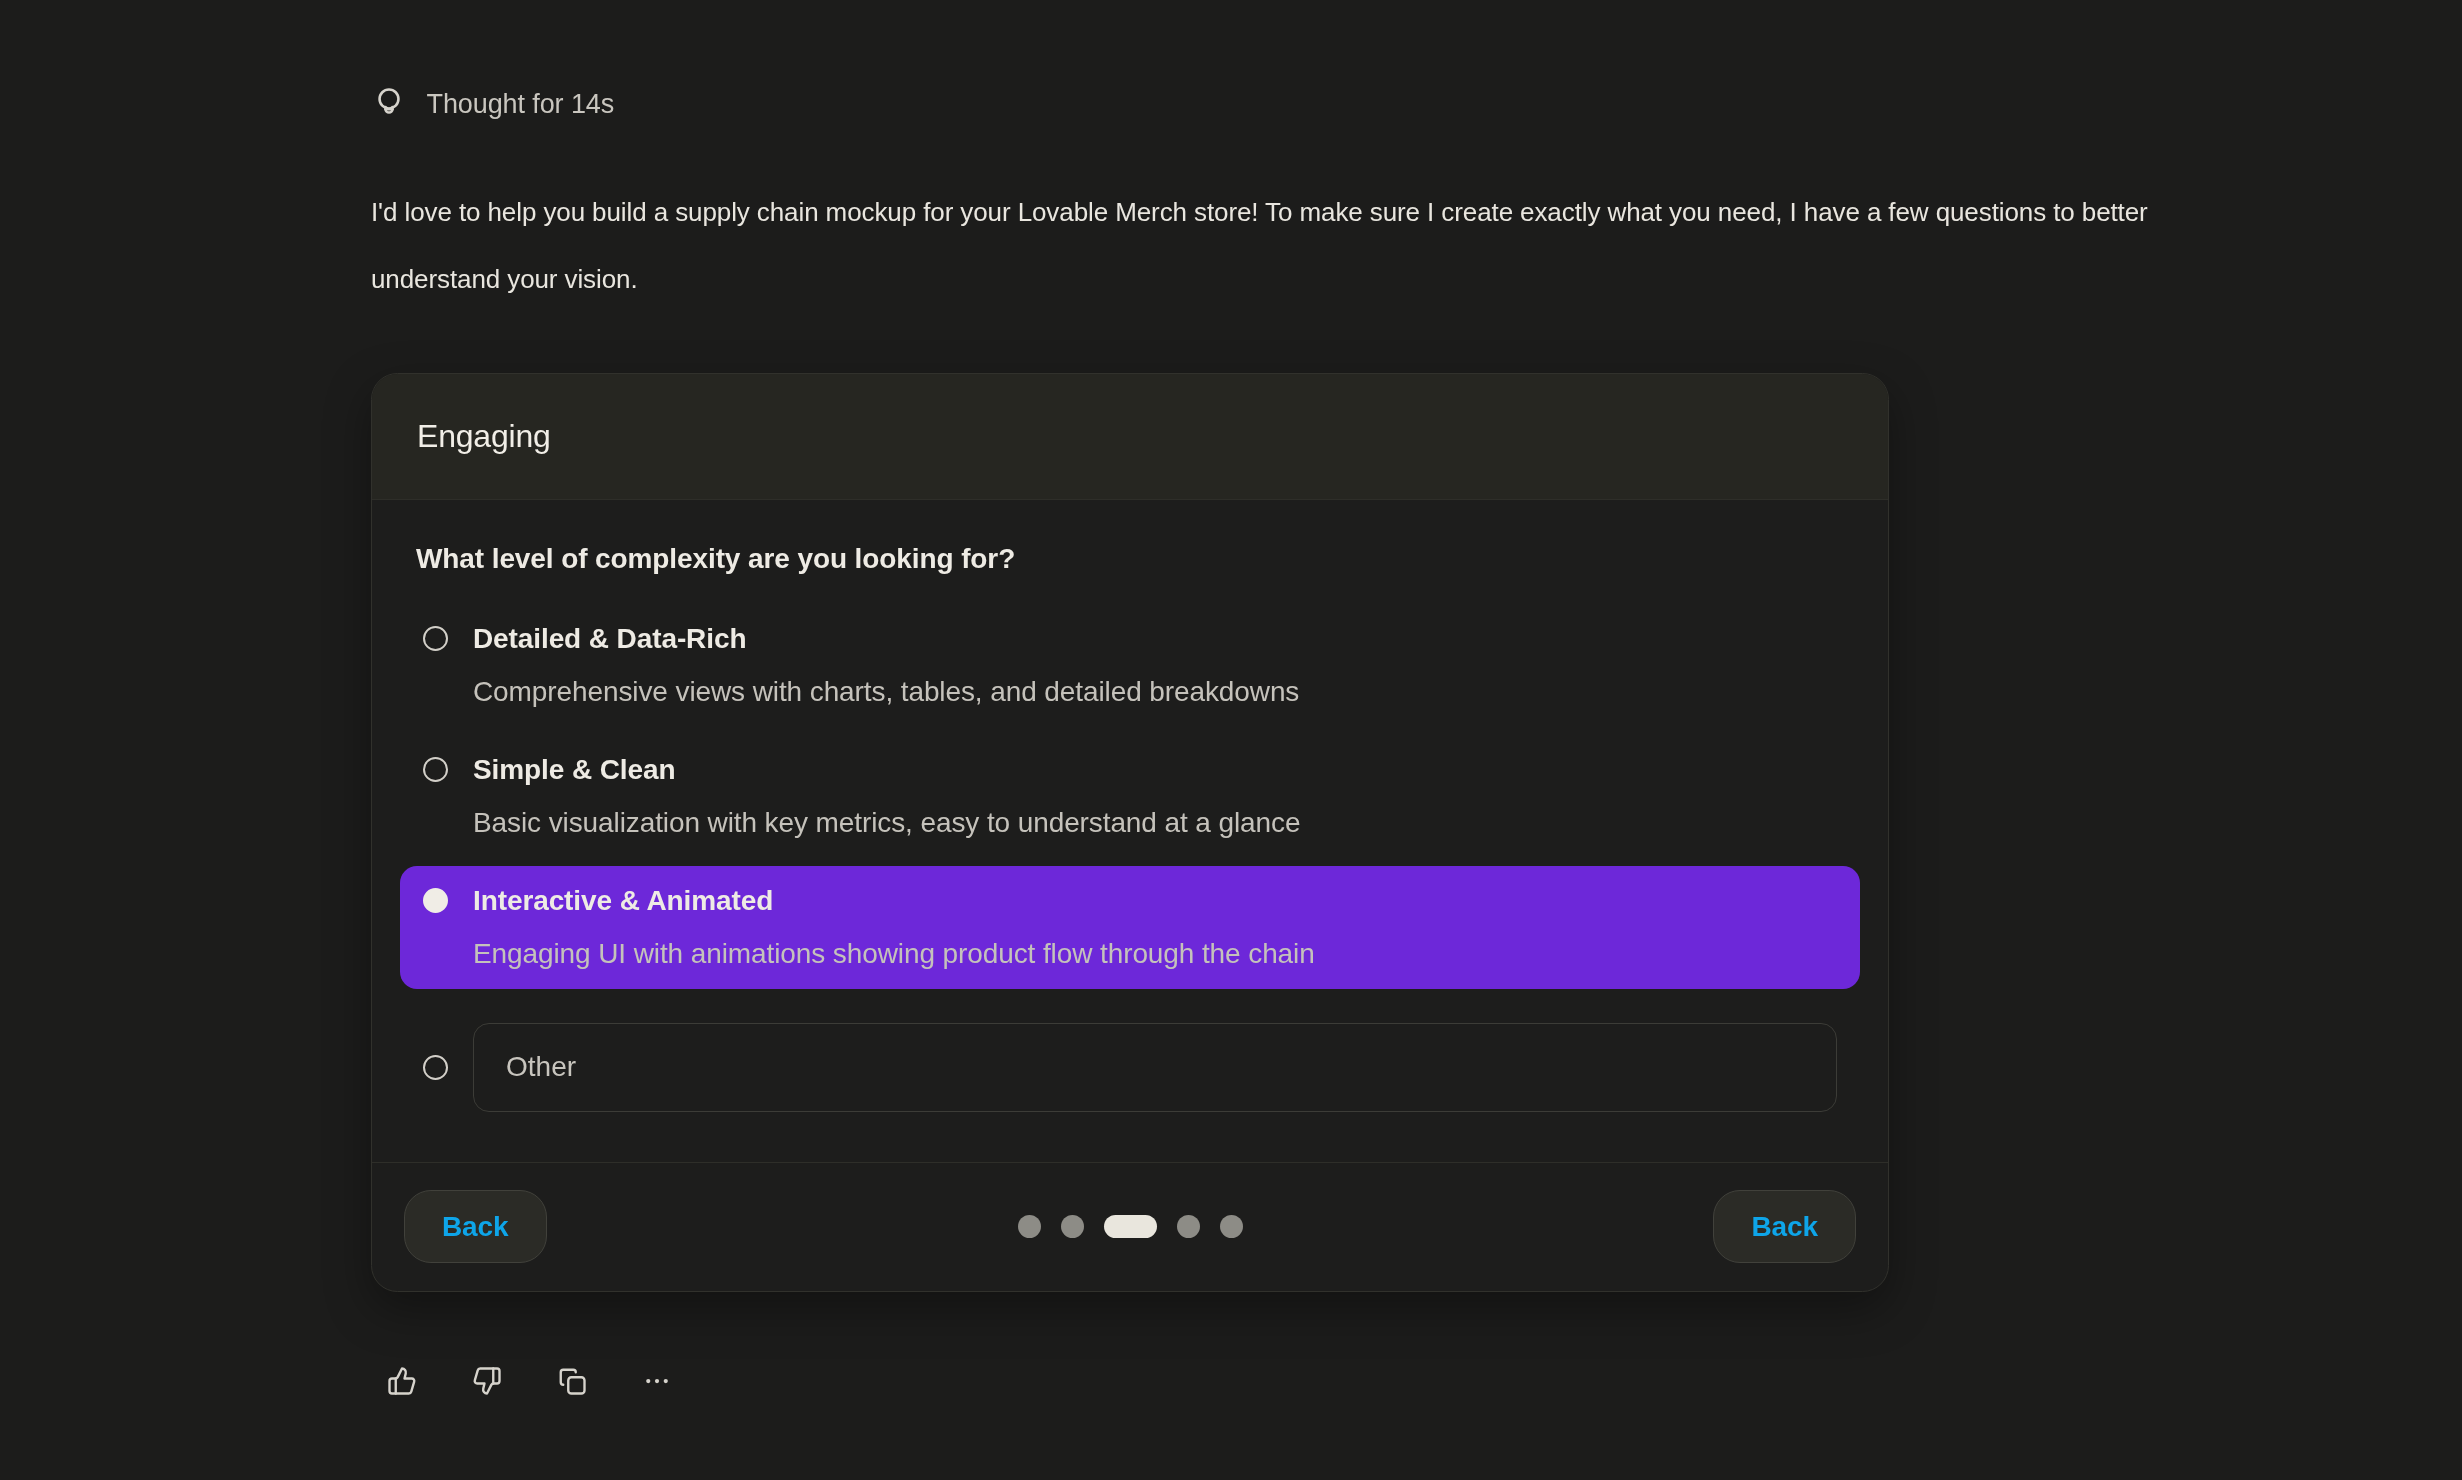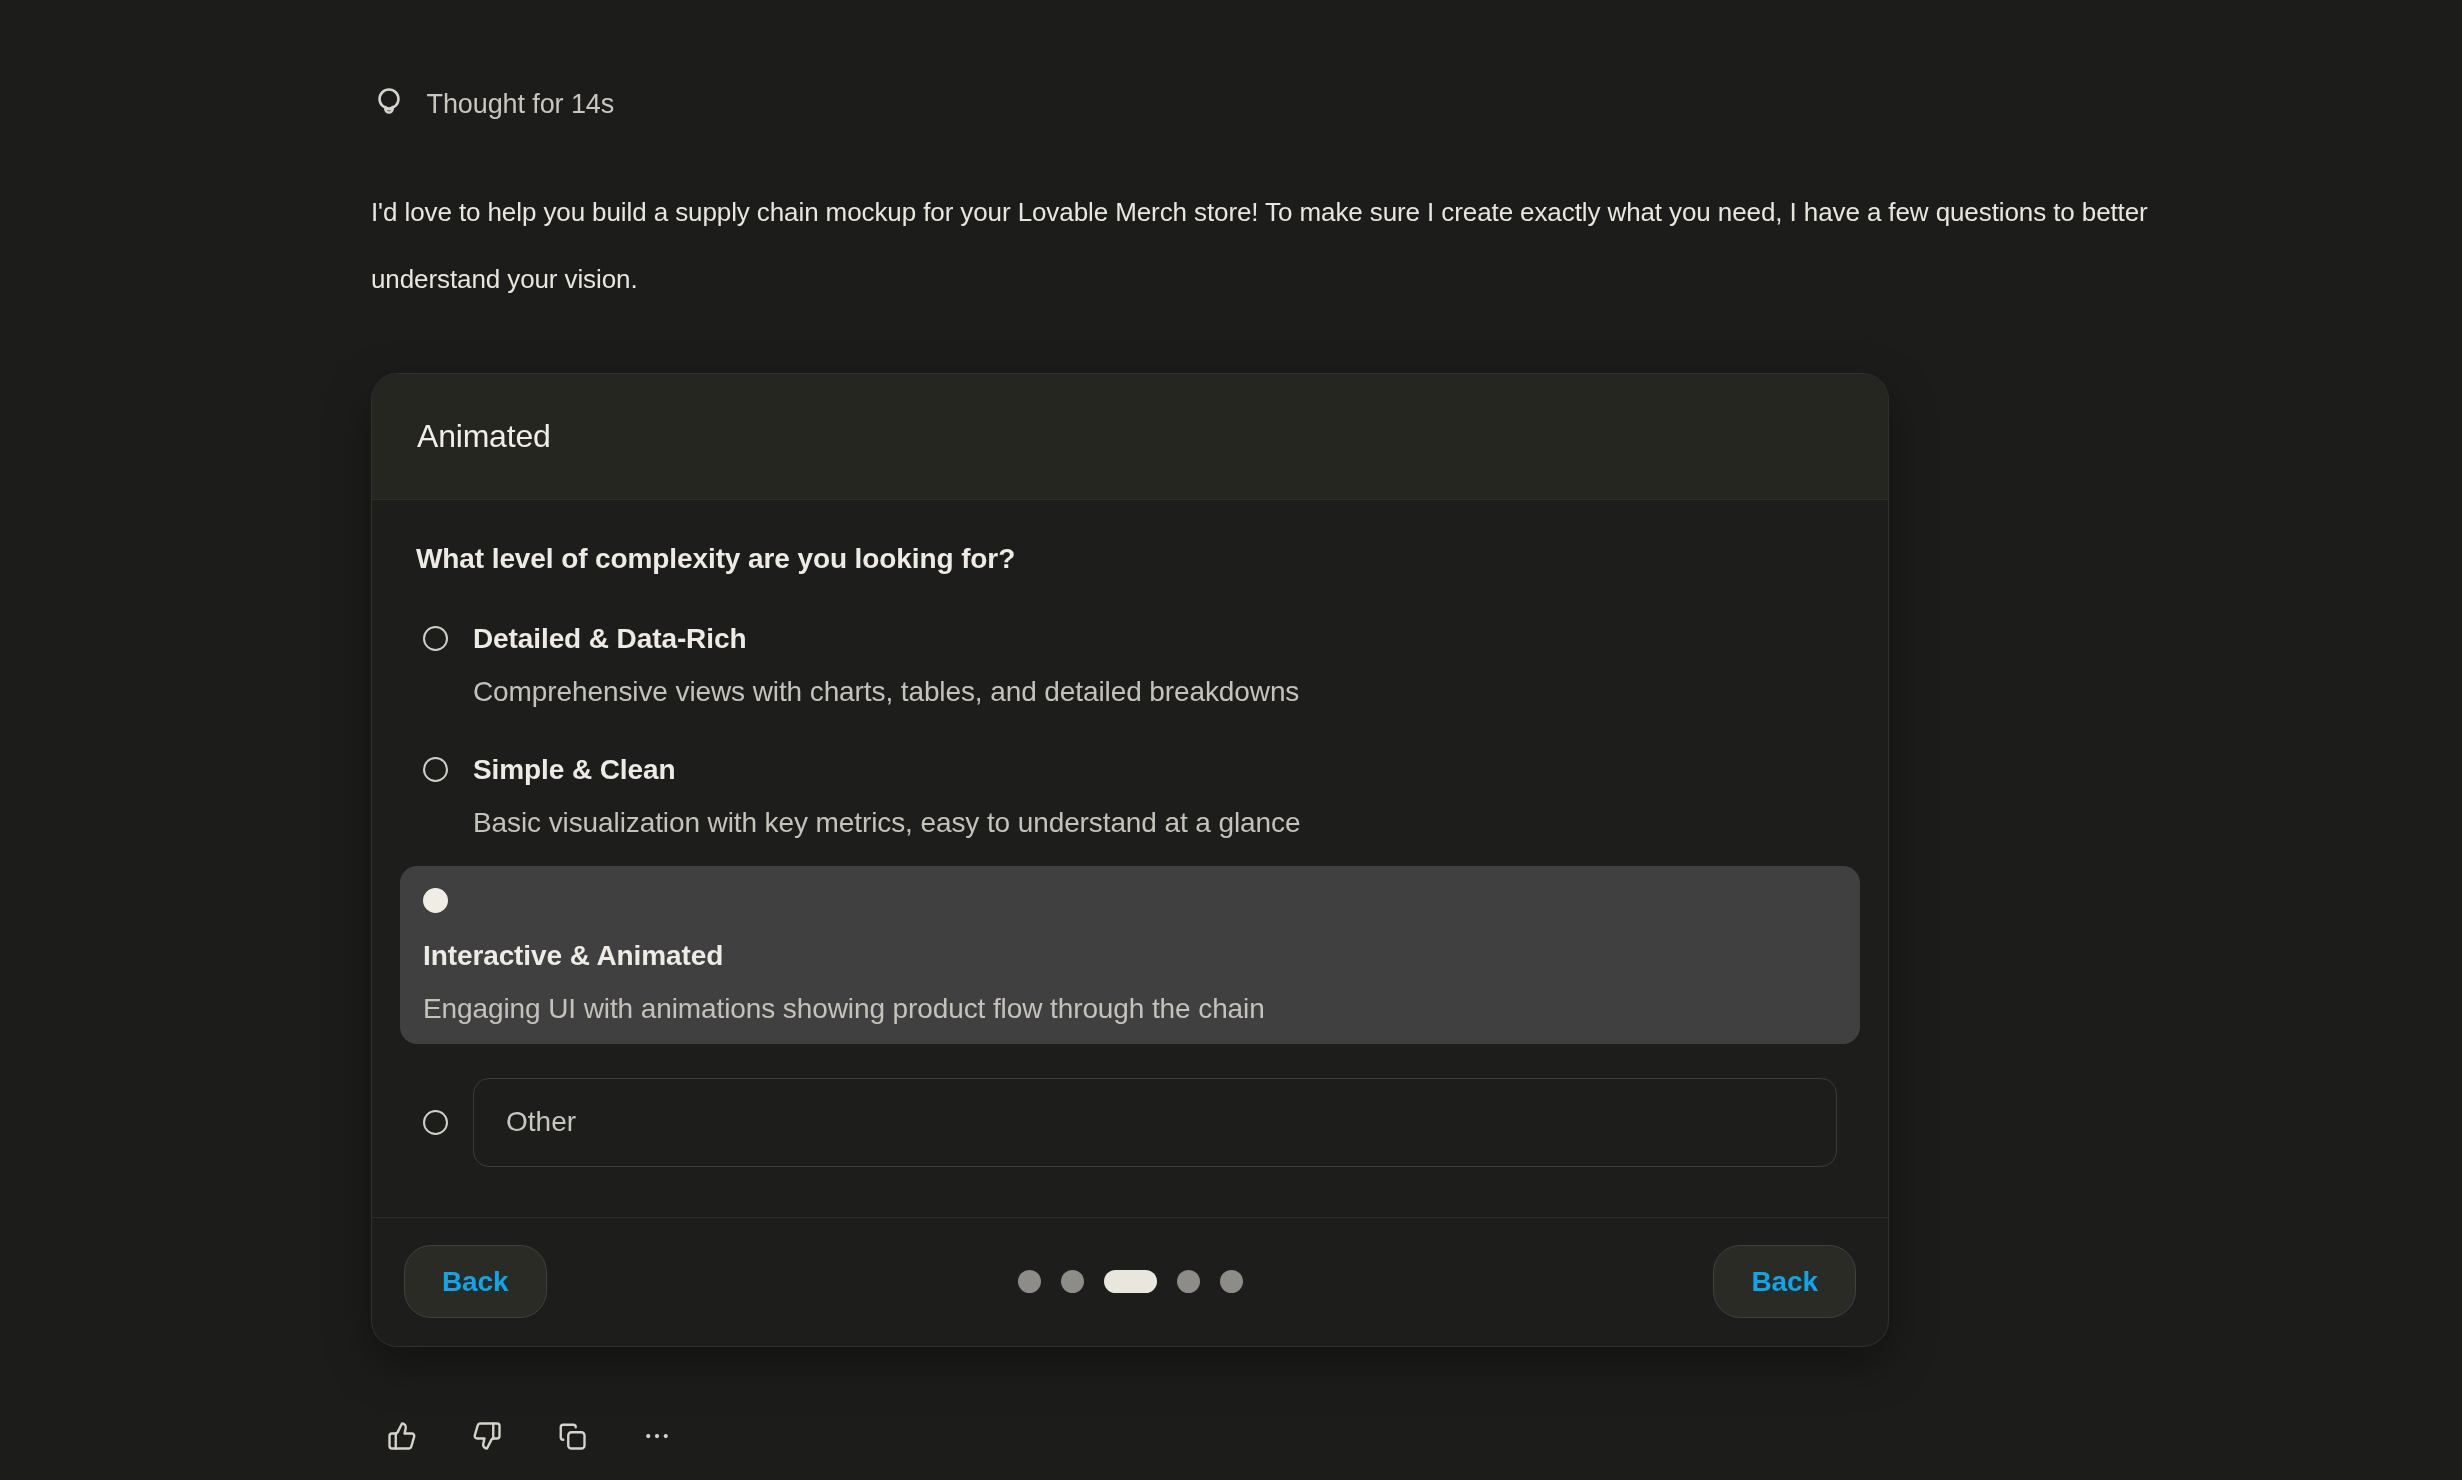--- a/index.html
+++ b/index.html
@@ -49,21 +49,21 @@
   .card-title { font-size:32px; font-weight:500; color:#f1eee7; letter-spacing:-0.2px; }
 
   .card-body { padding:43px 44px 37px 44px; }
   .question { font-size:28px; font-weight:700; color:#eeebe4; letter-spacing:-0.1px; margin-bottom:29px; }
 
   .options { margin:0 -16px; display:flex; flex-direction:column; gap:8px; }
   .option {
     display:flex; gap:25px; padding:17px 23px;
     border-radius:17px; cursor:pointer; align-items:flex-start;
   }
-  .option.selected { background:#404040;flex-direction:column; }
+  .option.selected { background:#6d28d9; }
   .radio {
     width:25px; height:25px; flex:0 0 25px;
     border:2.9px solid #d2cfc8; border-radius:50%;
     margin-top:5.2px; background:transparent;
   }
   .radio.checked { background:#f0ede6; border-color:#f0ede6; }
   .option-label { font-size:28px; font-weight:700; color:#eeebe4; line-height:36px; letter-spacing:-0.1px; }
   .option-desc  { font-size:28px; font-weight:400; color:#c5c2bb; line-height:36px; margin-top:17px; letter-spacing:-0.1px; }
 
   .other-row { display:flex; align-items:center; gap:25px; padding:13px 23px; margin-top:12.6px; }
@@ -118,21 +118,21 @@
         <line x1="9.7" y1="16.1" x2="14.3" y2="16.1"></line>
       </svg>
     </span>
     <span class="thought-label">Thought for 14s</span>
   </div>
 
   <p class="message">I'd love to help you build a supply chain mockup for your Lovable Merch store! To make sure I create exactly what you need, I have a few questions to better understand your vision.</p>
 
   <div class="card">
     <div class="card-header">
-      <div class="card-title">Animated</div>
+      <div class="card-title">Engaging</div>
     </div>
 
     <div class="card-body">
       <div class="question">What level of complexity are you looking for?</div>
 
       <div class="options">
 
         <div class="option">
           <span class="radio"></span>
           <span>

